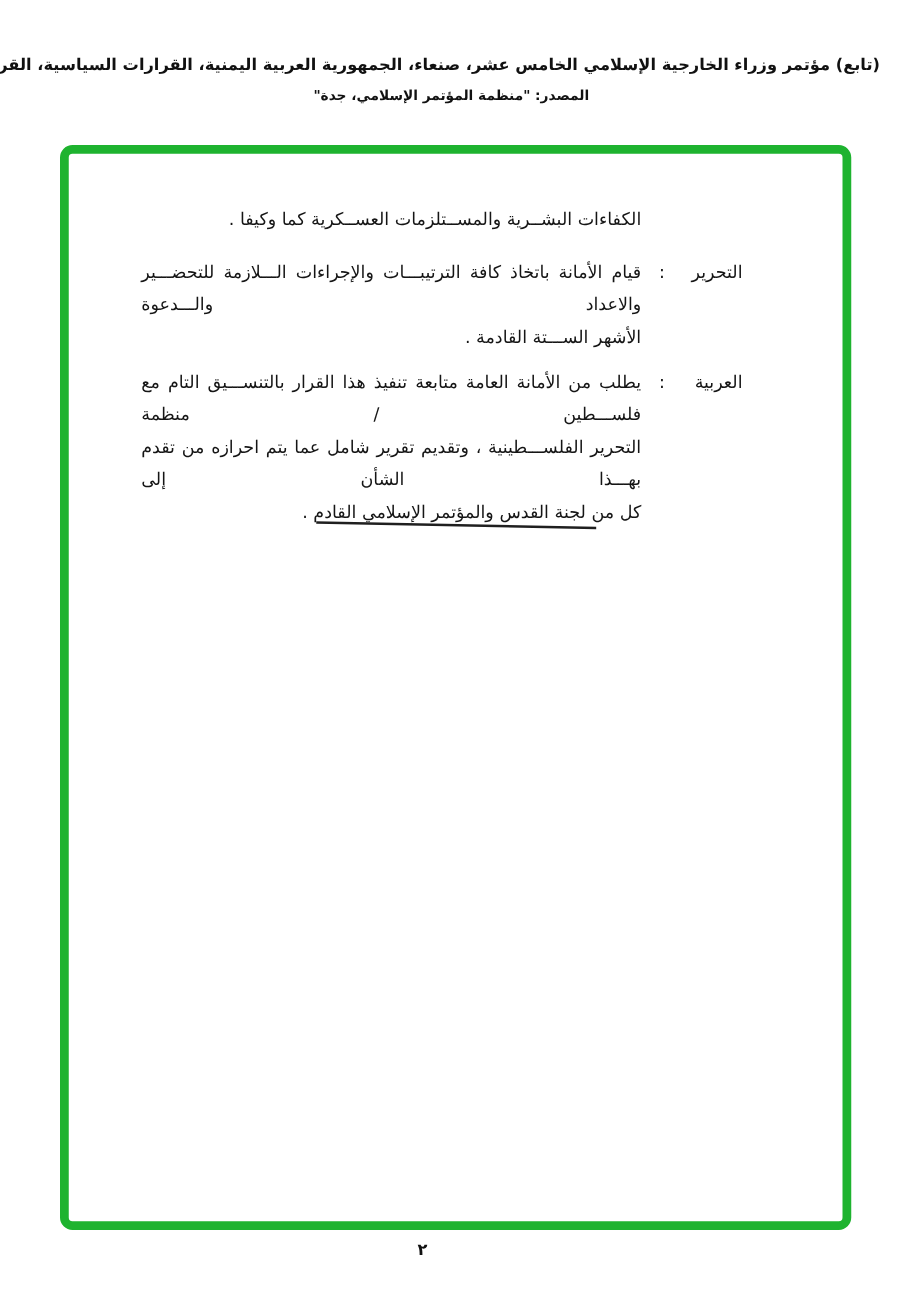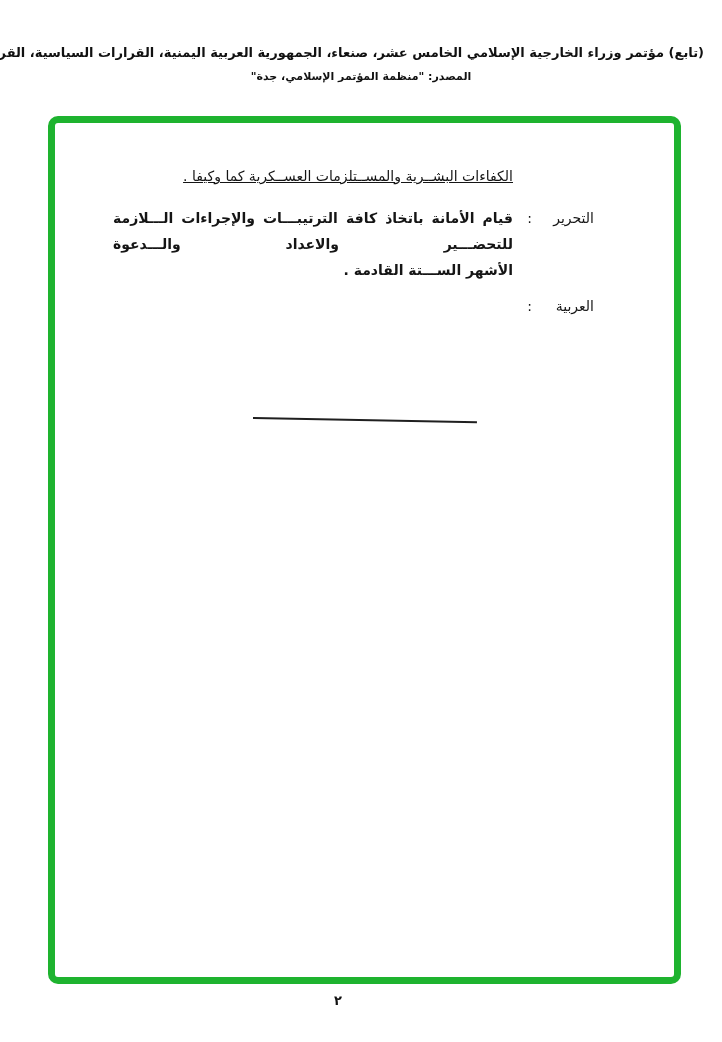--- a/index.html
+++ b/index.html
@@ -63,21 +63,20 @@
     color: #151515;
   }
   .cont-line {
     margin-top: 42px;
     margin-left: 0;
     padding-left: 80px;
     padding-right: 156px;
     text-align: right;
     line-height: 22px;
     white-space: nowrap;
-    text-decoration: underline;
   }
   .item {
     display: flex;
     padding-right: 75px;
     padding-left: 100px;
   }
   .item-1 { margin-top: 18px; }
   .item-2 { margin-top: 10px; }
   .item-label {
     flex: 0 0 48px;
@@ -87,21 +86,20 @@
     flex: 0 0 33px;
     text-align: center;
   }
   .item-par {
     flex: 0 0 400px;
     width: 400px;
   }
   .pline {
     text-align: justify;
     text-align-last: justify;
-    font-weight: bold;
   }
   .pline.pline--last {
     text-align: right;
     text-align-last: right;
   }
 
   
   .divider {
     position: absolute;
     left: 253px;
@@ -146,20 +144,25 @@
       <div class="item-sep">:</div>
       <div class="item-par">
         <div class="pline">قيام الأمانة باتخاذ كافة الترتيبـــات والإجراءات الـــلازمة للتحضـــير والاعداد والـــدعوة</div>
         <div class="pline pline--last">الأشهر الســـتة القادمة .</div>
       </div>
     </div>
 
     <div class="item item-2">
       <div class="item-label">العربية</div>
       <div class="item-sep">:</div>
+      <div class="item-par">
+        <div class="pline">يطلب من الأمانة العامة متابعة تنفيذ هذا القرار بالتنســـيق التام مع فلســـطين / منظمة</div>
+        <div class="pline">التحرير الفلســـطينية ، وتقديم تقرير شامل عما يتم احرازه من تقدم بهـــذا الشأن إلى</div>
+        <div class="pline pline--last">كل من لجنة القدس والمؤتمر الإسلامي القادم .</div>
+      </div>
     </div>
 
   </div>
 
   <div class="divider"></div>
 
   <div class="pageno">٢</div>
 
 </div>
 

